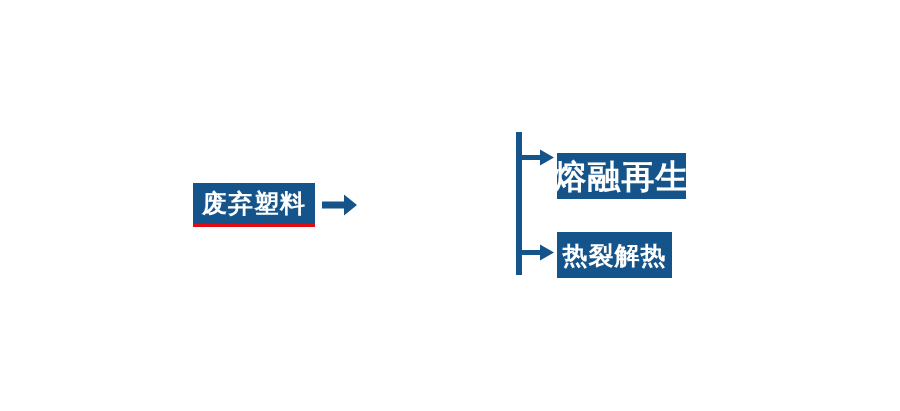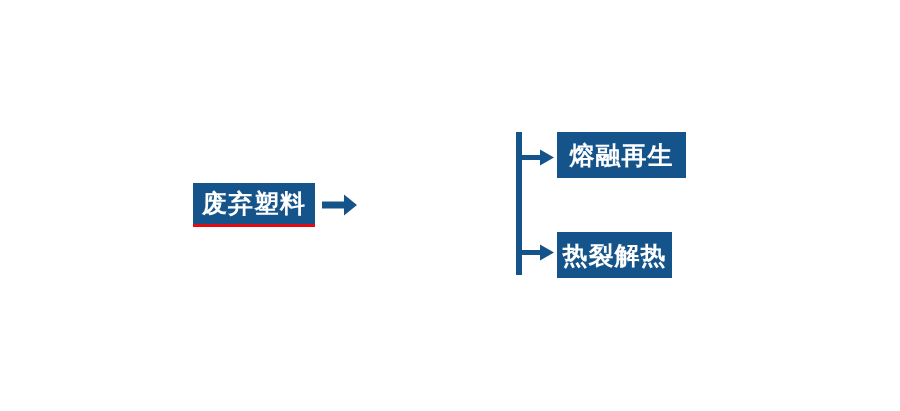--- a/index.html
+++ b/index.html
@@ -54,25 +54,25 @@
     left: 361px;
     top: 183px;
     width: 122px;
     height: 44px;
     background: #E30B12;
     font-size: 25px;
   }
 
   #node-melt-regen {
     left: 557px;
-    top: 132px;
+    top: 153px;
     width: 129px;
     height: 46px;
     background: #15548A;
-    font-size: 25px;
+    font-size: 33px;
   }
 
   #node-pyrolysis {
     left: 557px;
     top: 232px;
     width: 115px;
     height: 46px;
     background: #15548A;
     font-size: 25px;
   }

